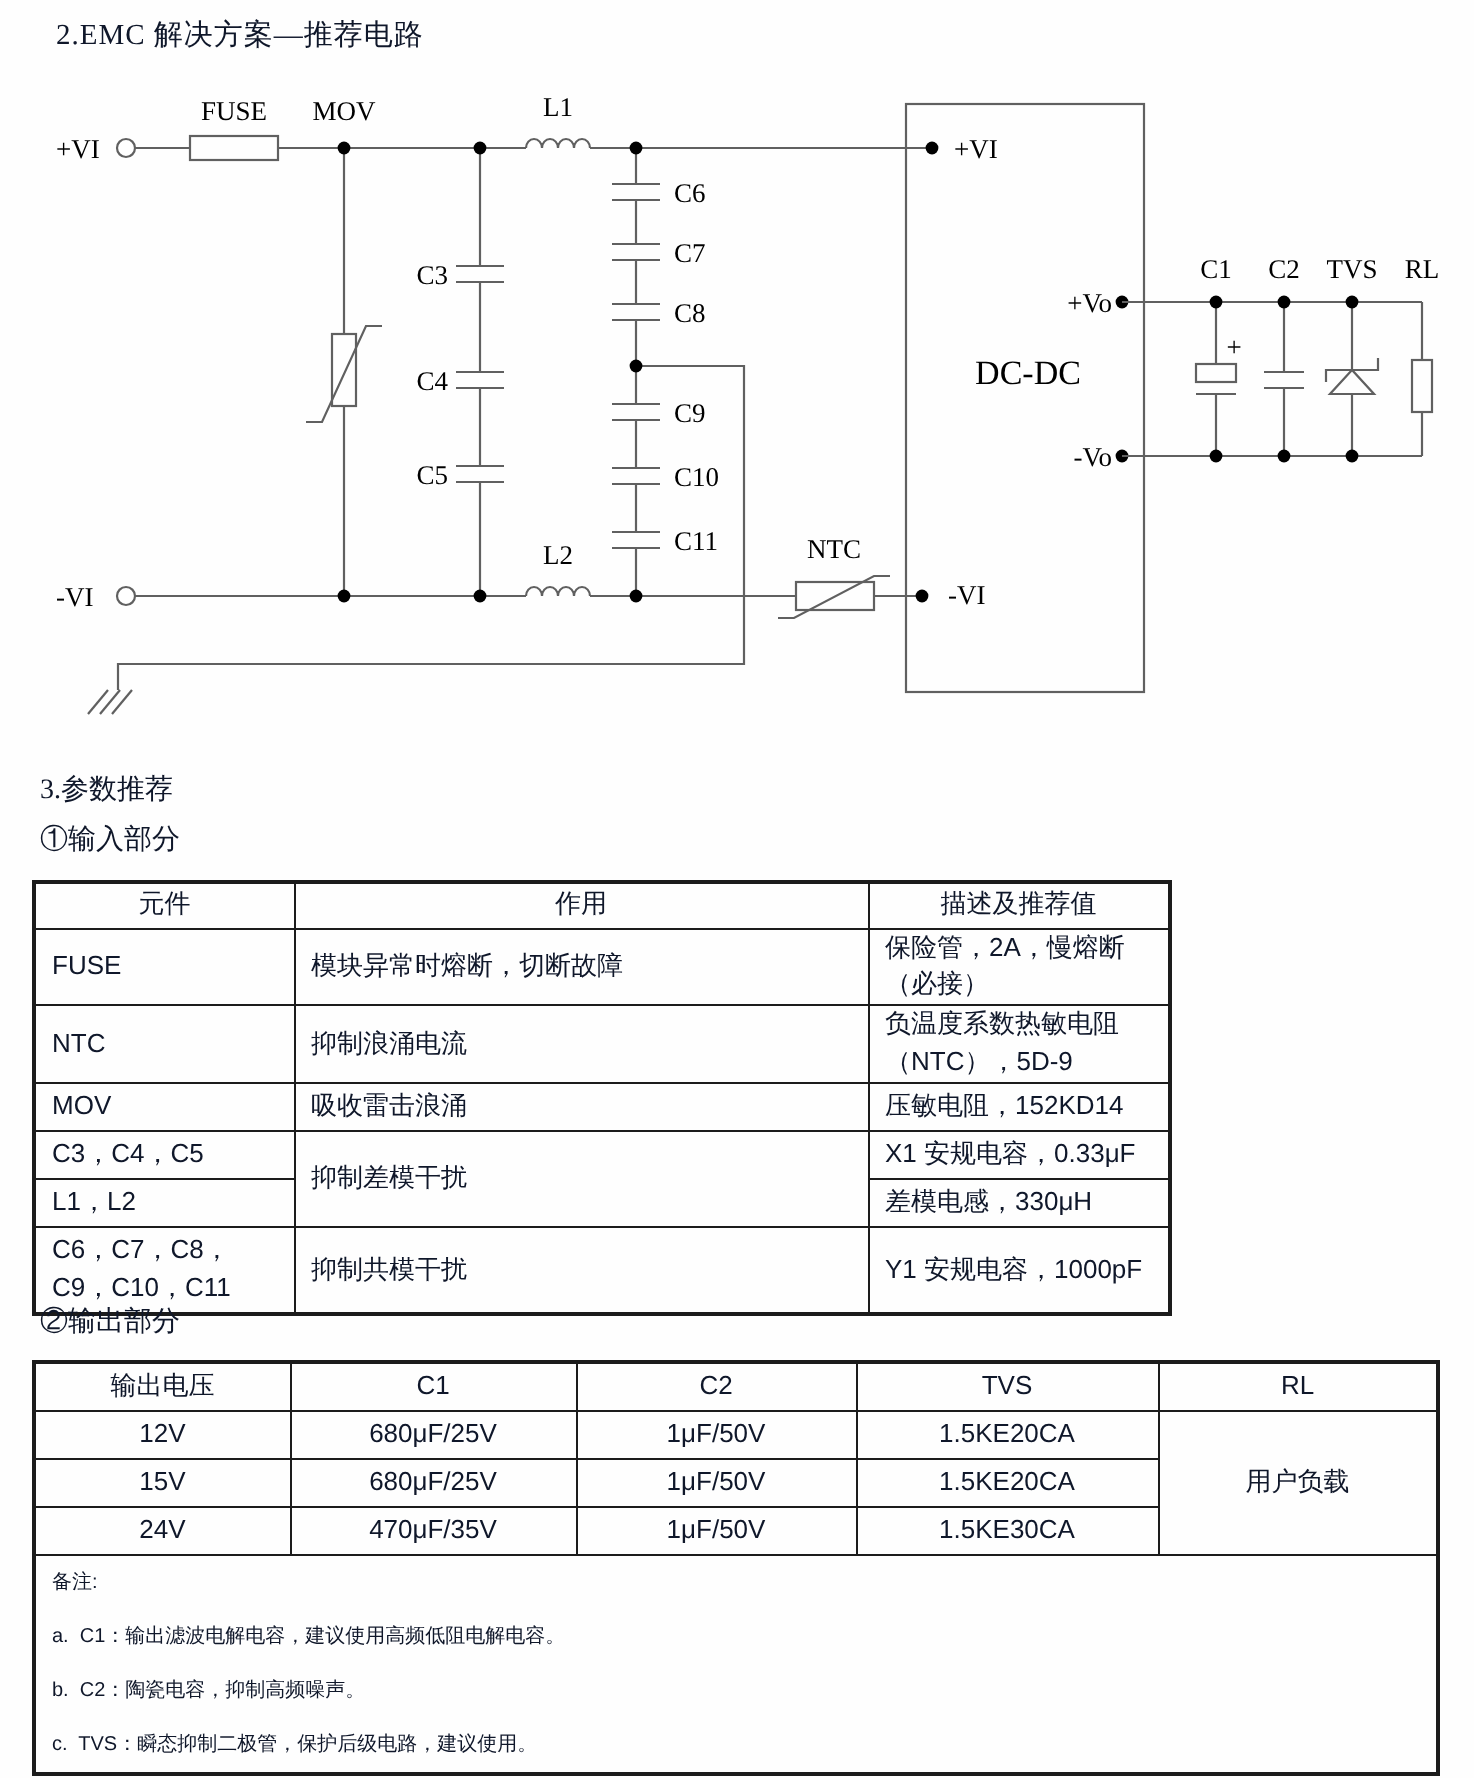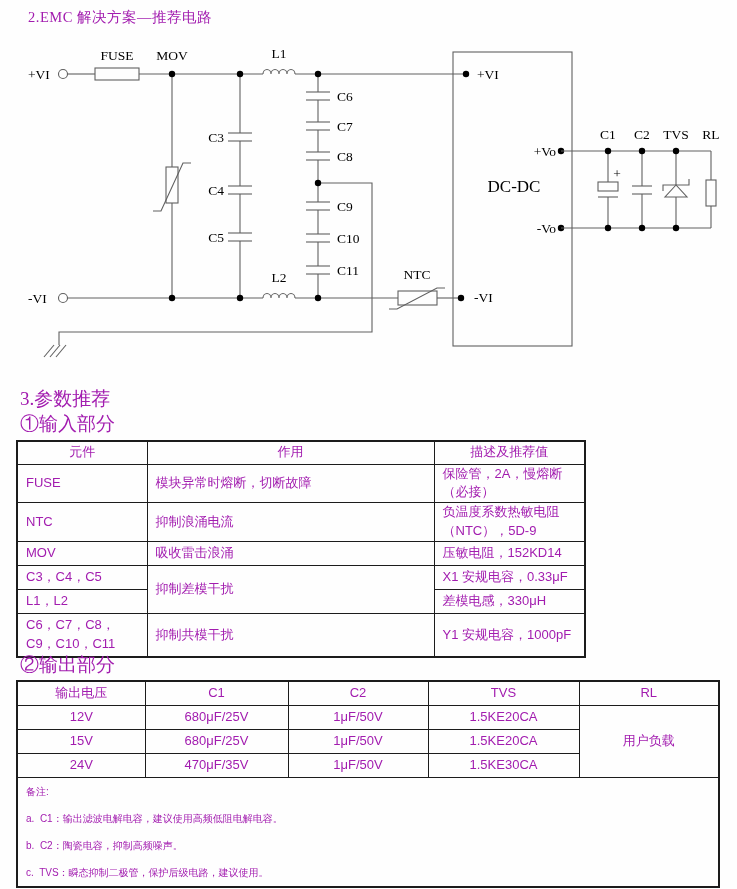--- a/index.html
+++ b/index.html
@@ -1,20 +1,20 @@
 <!DOCTYPE html>
 <html><head>
 <meta charset="utf-8">
 <style>
   html,body{margin:0;padding:0;background:#ffffff;}
   .page{position:relative;width:737px;height:889px;background:#fefefe;overflow:hidden;
-        font-family:"Liberation Serif",serif;color:#a21caf;}
+        font-family:"Liberation Serif",serif;color:#0f172a;}
   .abs{position:absolute;}
   .doc-title{font-size:14.5px;letter-spacing:0.5px;}
-  .sec-title{font-size:19px;}
+  .sec-title{font-size:14px;}
   svg text{fill:#000;}
   .clab{font-family:"Liberation Serif",serif;font-size:13.5px;}
   .cbig{font-family:"Liberation Serif",serif;font-size:17px;}
   .wire{stroke:#606060;stroke-width:1.1;fill:none;}
   .sym{stroke:#606060;stroke-width:1.1;fill:none;}
   .dot{fill:#000;stroke:none;}
   .term{stroke:#606060;stroke-width:1.1;fill:#fff;}
 
   table.tbl{border-collapse:collapse;table-layout:fixed;position:absolute;
             font-family:"Liberation Sans","Liberation Serif",sans-serif;}

